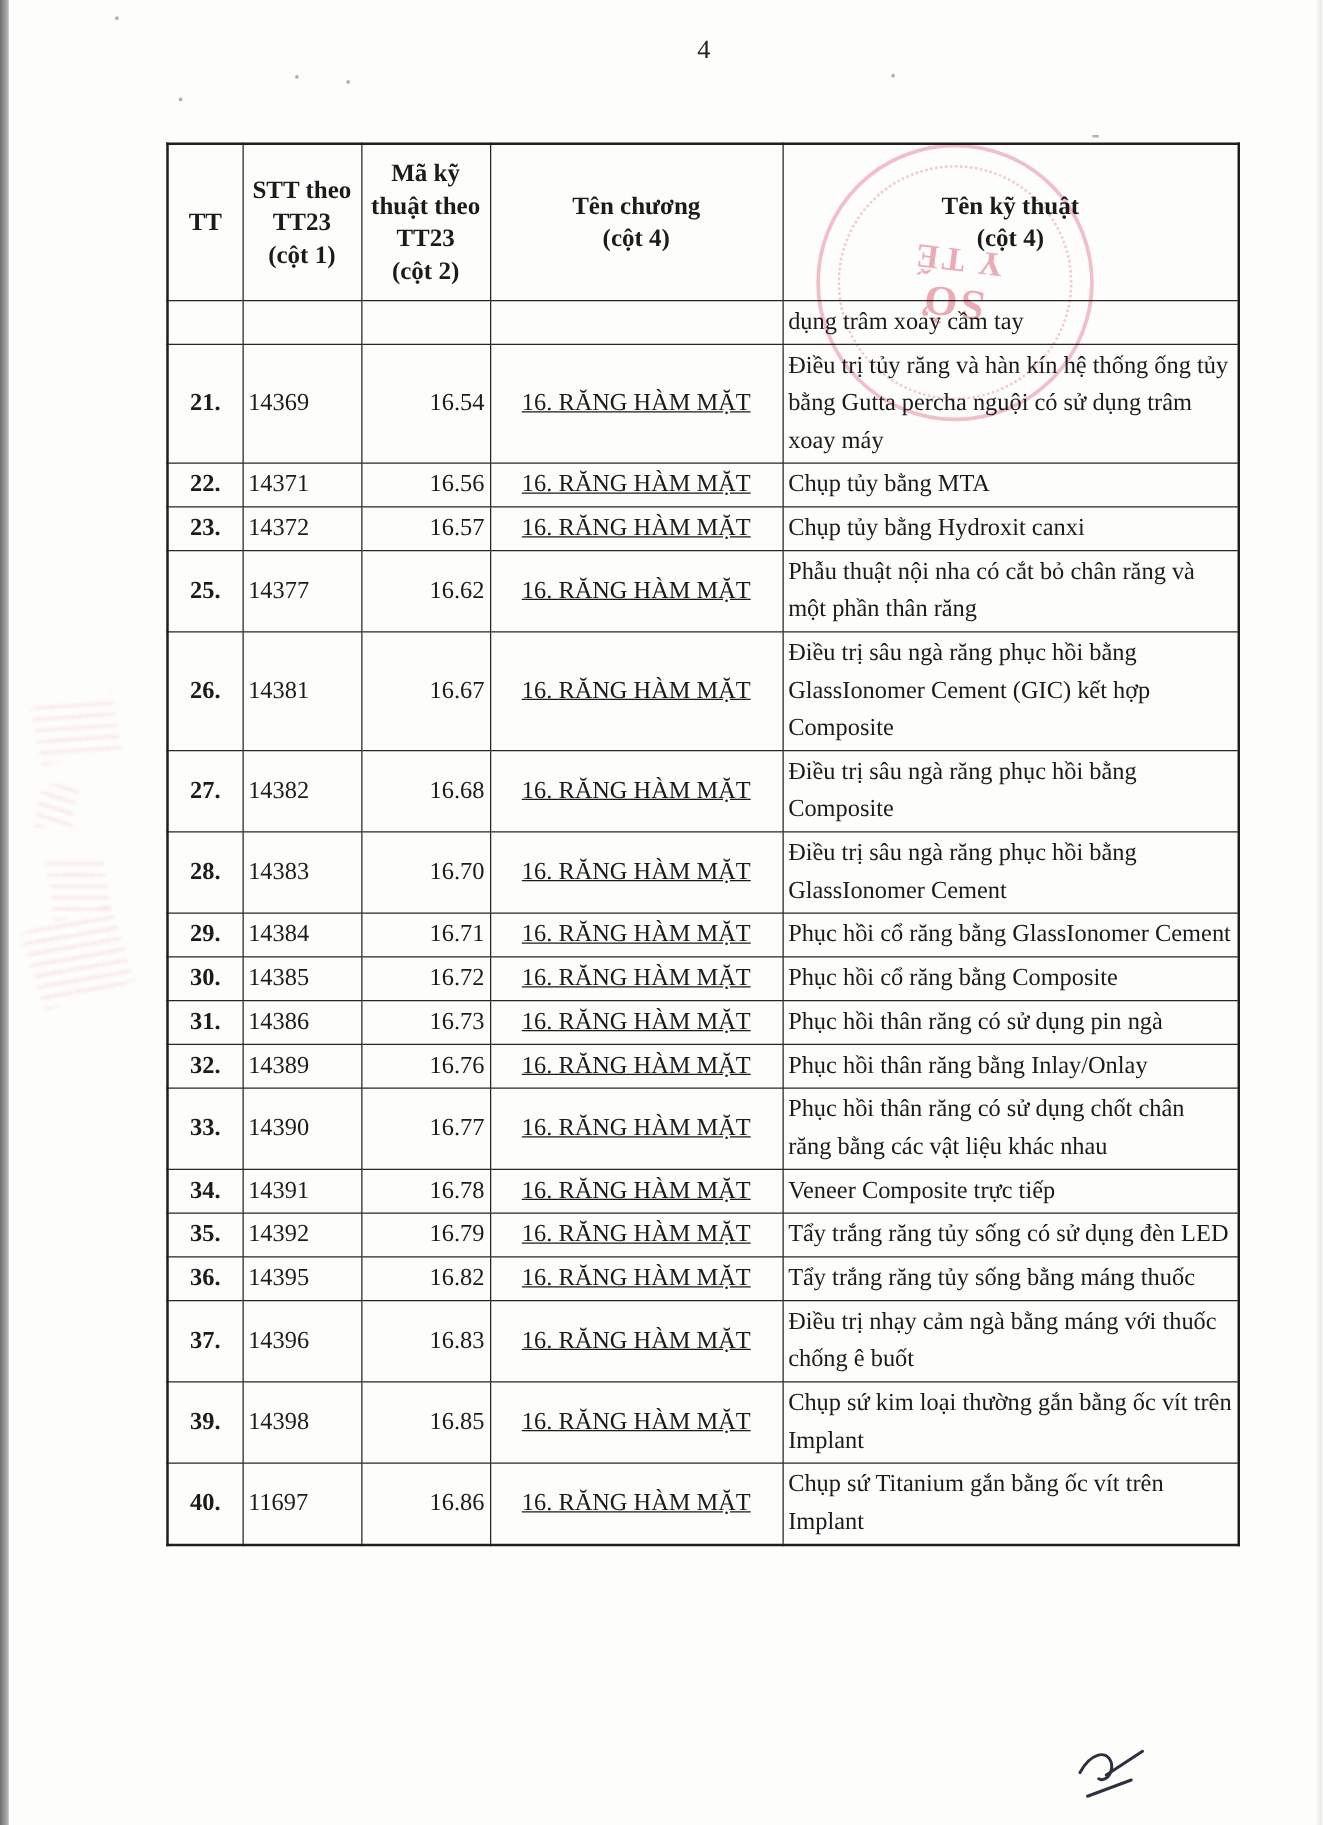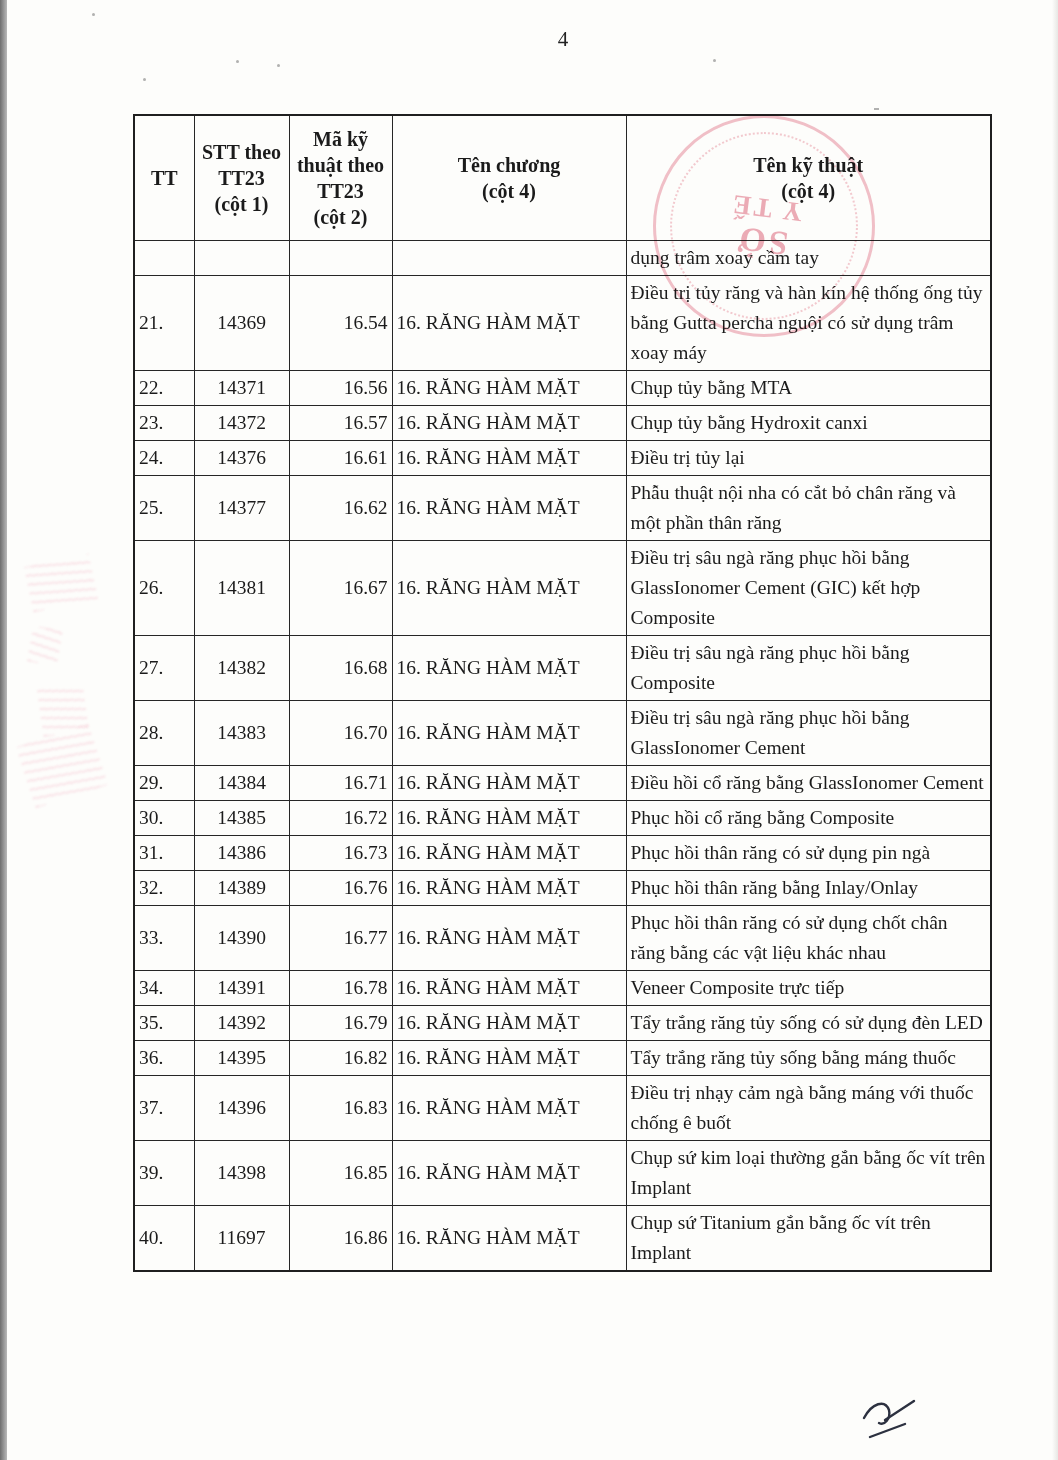--- a/index.html
+++ b/index.html
@@ -43,24 +43,24 @@
   }
   table.doc{border:2.5px solid #1f1f1f;}
   table.doc th{
     font-size:20px;font-weight:bold;line-height:26px;
     white-space:pre-line;text-align:center;padding:2px 2px;
     height:120px;
   }
   table.doc td{
     font-size:19.5px;line-height:30px;padding:2px 4px;
   }
-  td.c-tt{text-align:left;padding-left:6px;}
-  td.c-stt{text-align:center;}
+  td.c-tt{text-align:center;padding-left:6px;font-weight:bold;}
+  td.c-stt{}
   td.c-ma{text-align:right;}
-  td.c-chuong{padding:2px 2px;}
+  td.c-chuong{text-align:center;padding:2px 2px;text-decoration:underline;}
   td.c-kt{text-align:left;padding-left:5px;}
   tr.cont-row td{height:30px;}
 
   
   .stamp{
     position:absolute;left:653px;top:115px;width:222px;height:222px;
     pointer-events:none;mix-blend-mode:multiply;opacity:.85;
     filter:blur(0.5px);
   }
   .stamp .ring-outer{
@@ -155,27 +155,20 @@
         <td class="c-kt">Chụp tủy bằng MTA</td>
       </tr>
       <tr>
         <td class="c-tt">23.</td>
         <td class="c-stt">14372</td>
         <td class="c-ma">16.57</td>
         <td class="c-chuong">16. RĂNG HÀM MẶT</td>
         <td class="c-kt">Chụp tủy bằng Hydroxit canxi</td>
       </tr>
       <tr>
-        <td class="c-tt">24.</td>
-        <td class="c-stt">14376</td>
-        <td class="c-ma">16.61</td>
-        <td class="c-chuong">16. RĂNG HÀM MẶT</td>
-        <td class="c-kt">Điều trị tủy lại</td>
-      </tr>
-      <tr>
         <td class="c-tt">25.</td>
         <td class="c-stt">14377</td>
         <td class="c-ma">16.62</td>
         <td class="c-chuong">16. RĂNG HÀM MẶT</td>
         <td class="c-kt">Phẫu thuật nội nha có cắt bỏ chân răng và một phần thân răng</td>
       </tr>
       <tr>
         <td class="c-tt">26.</td>
         <td class="c-stt">14381</td>
         <td class="c-ma">16.67</td>
@@ -194,21 +187,21 @@
         <td class="c-stt">14383</td>
         <td class="c-ma">16.70</td>
         <td class="c-chuong">16. RĂNG HÀM MẶT</td>
         <td class="c-kt">Điều trị sâu ngà răng phục hồi bằng GlassIonomer Cement</td>
       </tr>
       <tr>
         <td class="c-tt">29.</td>
         <td class="c-stt">14384</td>
         <td class="c-ma">16.71</td>
         <td class="c-chuong">16. RĂNG HÀM MẶT</td>
-        <td class="c-kt">Điều hồi cổ răng bằng GlassIonomer Cement</td>
+        <td class="c-kt">Phục hồi cổ răng bằng GlassIonomer Cement</td>
       </tr>
       <tr>
         <td class="c-tt">30.</td>
         <td class="c-stt">14385</td>
         <td class="c-ma">16.72</td>
         <td class="c-chuong">16. RĂNG HÀM MẶT</td>
         <td class="c-kt">Phục hồi cổ răng bằng Composite</td>
       </tr>
       <tr>
         <td class="c-tt">31.</td>

